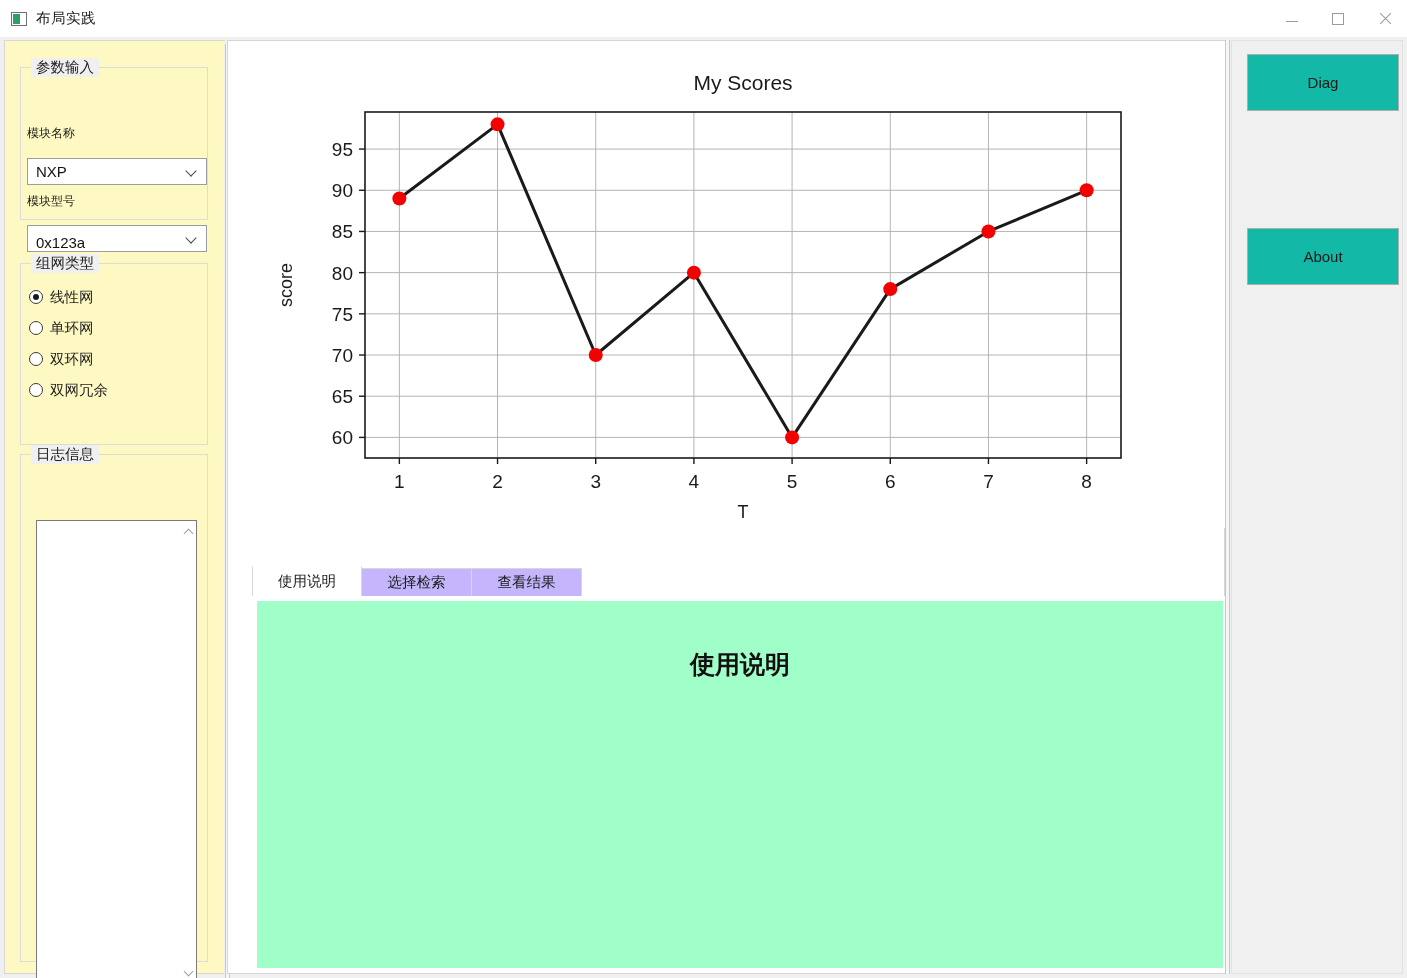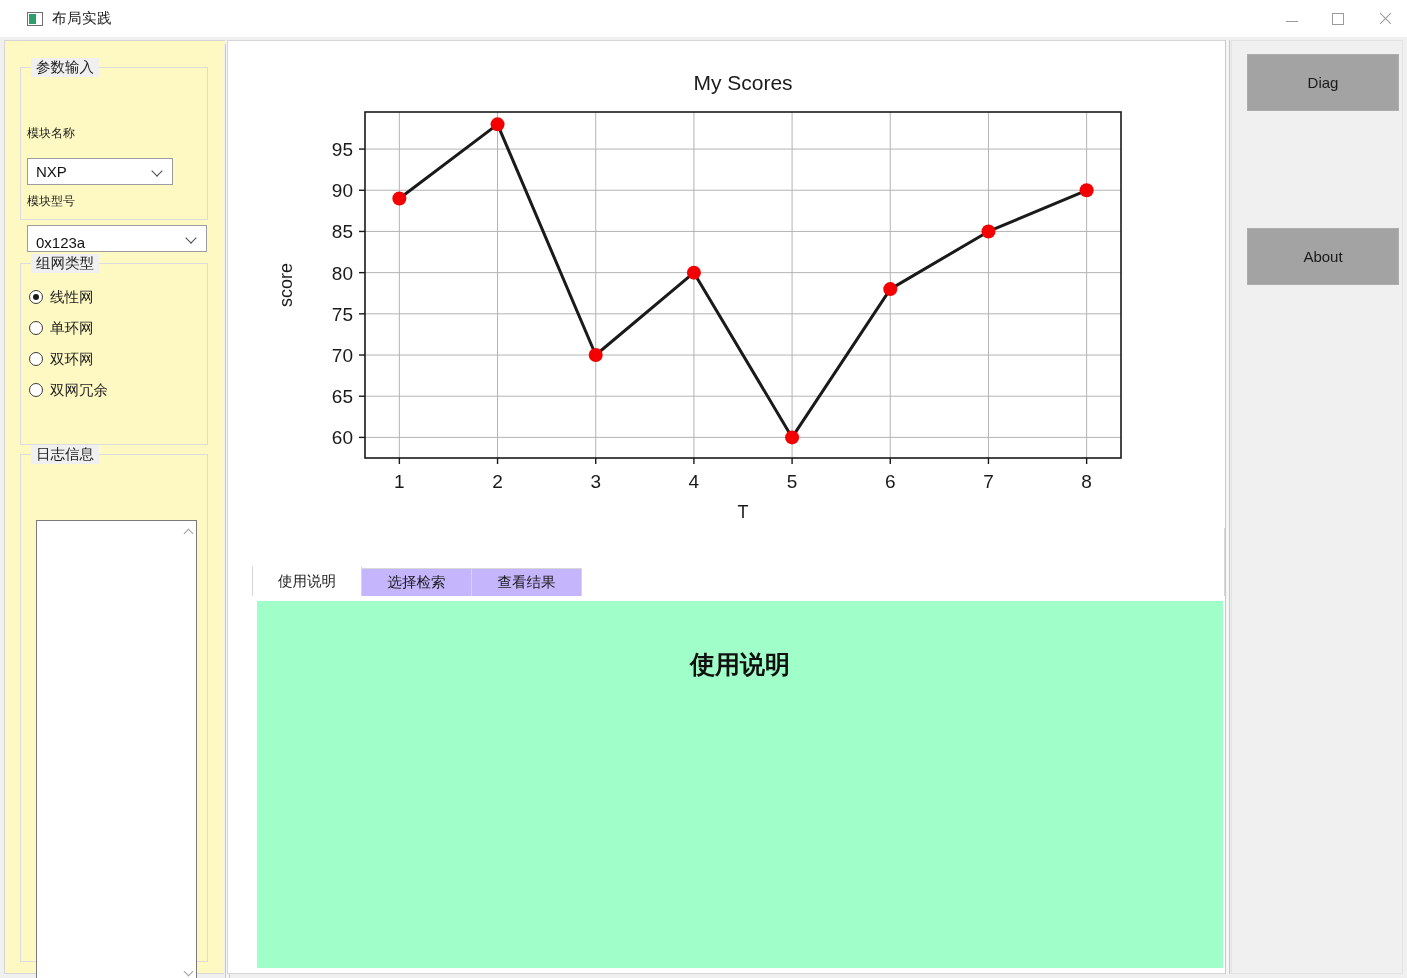--- a/index.html
+++ b/index.html
@@ -8,21 +8,21 @@
     width: 1407px; height: 978px;
     overflow: hidden;
     background: #f0f0f0;
     font-family: "Liberation Sans", "DejaVu Sans", sans-serif;
   }
 
   
   #titlebar {
     position: absolute; left: 0; top: 0; width: 1407px; height: 37px;
     background: #ffffff;
-    display: flex; align-items: center; padding-left: 16px;
+    display: flex; align-items: center;
   }
   #title-icon {
     width: 16px; height: 14px; margin-left: 11px; margin-right: 9px;
     border: 1px solid #6f6f6f; background: #ffffff;
     position: relative; flex: none;
   }
   #title-icon::before {
     content: ""; position: absolute; left: 1px; top: 1px;
     width: 7px; height: 10px; background: #2e9e6b;
   }
@@ -191,21 +191,21 @@
     font-family: "DejaVu Serif", "Liberation Serif", serif;
   }
 
   
   #right-panel {
     position: absolute; left: 1231px; top: 3px; width: 172px; height: 934px;
     background: #f0f0f0; border: 1px solid #e2e2e2;
   }
   .sidebtn {
     position: absolute; left: 15px; width: 152px; height: 57px;
-    background: #a3a3a3; border: 1px solid #adadad;
+    background: #14b8a6; border: 1px solid #adadad;
     display: flex; align-items: center; justify-content: center;
     font-size: 15px; color: #1a1a1a;
     font-family: "Liberation Sans", sans-serif;
   }
 </style>
 </head>
 <body>
 
 <div id="titlebar">
   <div id="title-icon"></div>
@@ -224,21 +224,21 @@
 </div>
 
 <div id="body">
 
   <div id="left-panel">
 
     <div class="groupbox" style="left:15px; top:26px; width:188px; height:153px;">
       <span class="group-title">参数输入</span>
     </div>
     <span class="field-label" style="left:22px; top:84px;">模块名称</span>
-    <div class="combo" style="left:22px; top:117px; width:146px;">
+    <div class="combo" style="left:22px; top:117px; width:180px;">
       <span class="cval">NXP</span>
       <span class="carrow"></span>
     </div>
     <span class="field-label" style="left:22px; top:152px;">模块型号</span>
     <div class="combo" style="left:22px; top:184px; width:180px;align-items:flex-end;">
       <span class="cval">0x123a</span>
       <span class="carrow"></span>
     </div>
 
     <div class="groupbox" style="left:15px; top:222px; width:188px; height:182px;">

